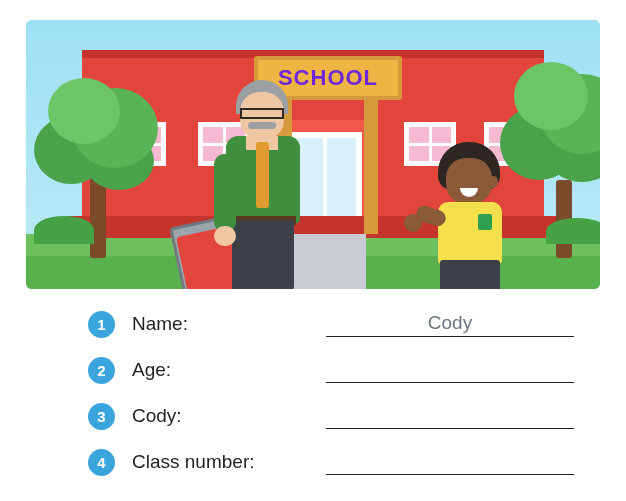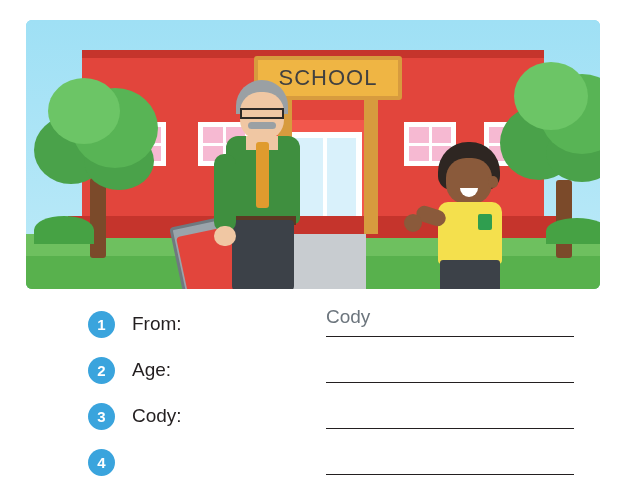--- a/index.html
+++ b/index.html
@@ -160,24 +160,24 @@
     background: #efb544;
     border: 4px solid #d79b3e;
     box-sizing: border-box;
     border-radius: 3px;
     display: flex;
     align-items: center;
     justify-content: center;
   }
   .sign-text {
     font-family: "Liberation Sans", sans-serif;
-    font-weight: normal;
+    font-weight: bold;
     font-size: 22px;
     letter-spacing: 1px;
-    color: #404040;
+    color: #6d28d9;
   }
 
   
   .tree { position: absolute; }
   .tree .trunk {
     position: absolute;
     background: #7b4a2a;
     border-radius: 3px;
   }
   .tree .leaf {
@@ -364,23 +364,23 @@
     position: absolute;
     left: 0;
     bottom: 2px;
     width: 248px;
     height: 0;
     border-bottom: 1.6px solid #231f20;
   }
   .q-answer {
     position: absolute;
     left: 0;
-    bottom: 11px;
+    bottom: 5px;
     width: 248px;
-    text-align: left;
+    text-align: center;
     font-family: "Liberation Sans", sans-serif;
     font-size: 19px;
     color: #6c757d;
   }
 </style>
 </head>
 <body>
 
 <div class="illustration">
   <div class="sky"></div>
@@ -453,21 +453,21 @@
     <div class="b-shorts"></div>
     <div class="b-arm"></div>
     <div class="b-hand"></div>
   </div>
 </div>
 
 <div class="worksheet">
 
   <div class="q-row r1">
     <div class="q-num">1</div>
-    <div class="q-label">From:</div>
+    <div class="q-label">Name:</div>
     <div class="q-answer-wrap">
       <div class="q-line"></div>
       <div class="q-answer">Cody</div>
     </div>
   </div>
 
   <div class="q-row r2">
     <div class="q-num">2</div>
     <div class="q-label">Age:</div>
     <div class="q-answer-wrap">
@@ -480,19 +480,20 @@
     <div class="q-num">3</div>
     <div class="q-label">Cody:</div>
     <div class="q-answer-wrap">
       <div class="q-line"></div>
       <div class="q-answer"></div>
     </div>
   </div>
 
   <div class="q-row r4">
     <div class="q-num">4</div>
+    <div class="q-label">Class number:</div>
     <div class="q-answer-wrap">
       <div class="q-line"></div>
       <div class="q-answer"></div>
     </div>
   </div>
 
 </div>
 
 </body></html>

